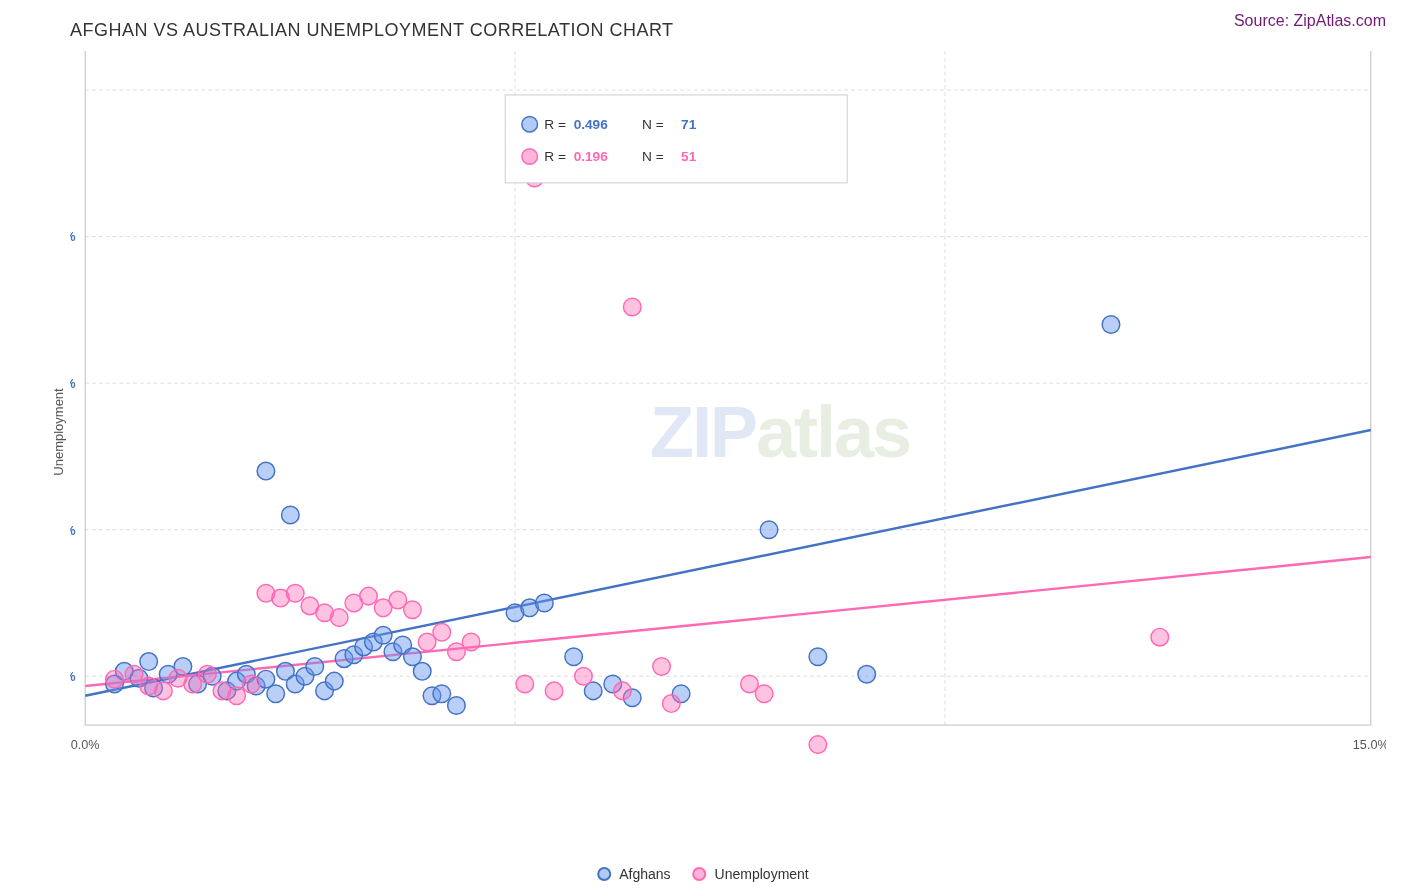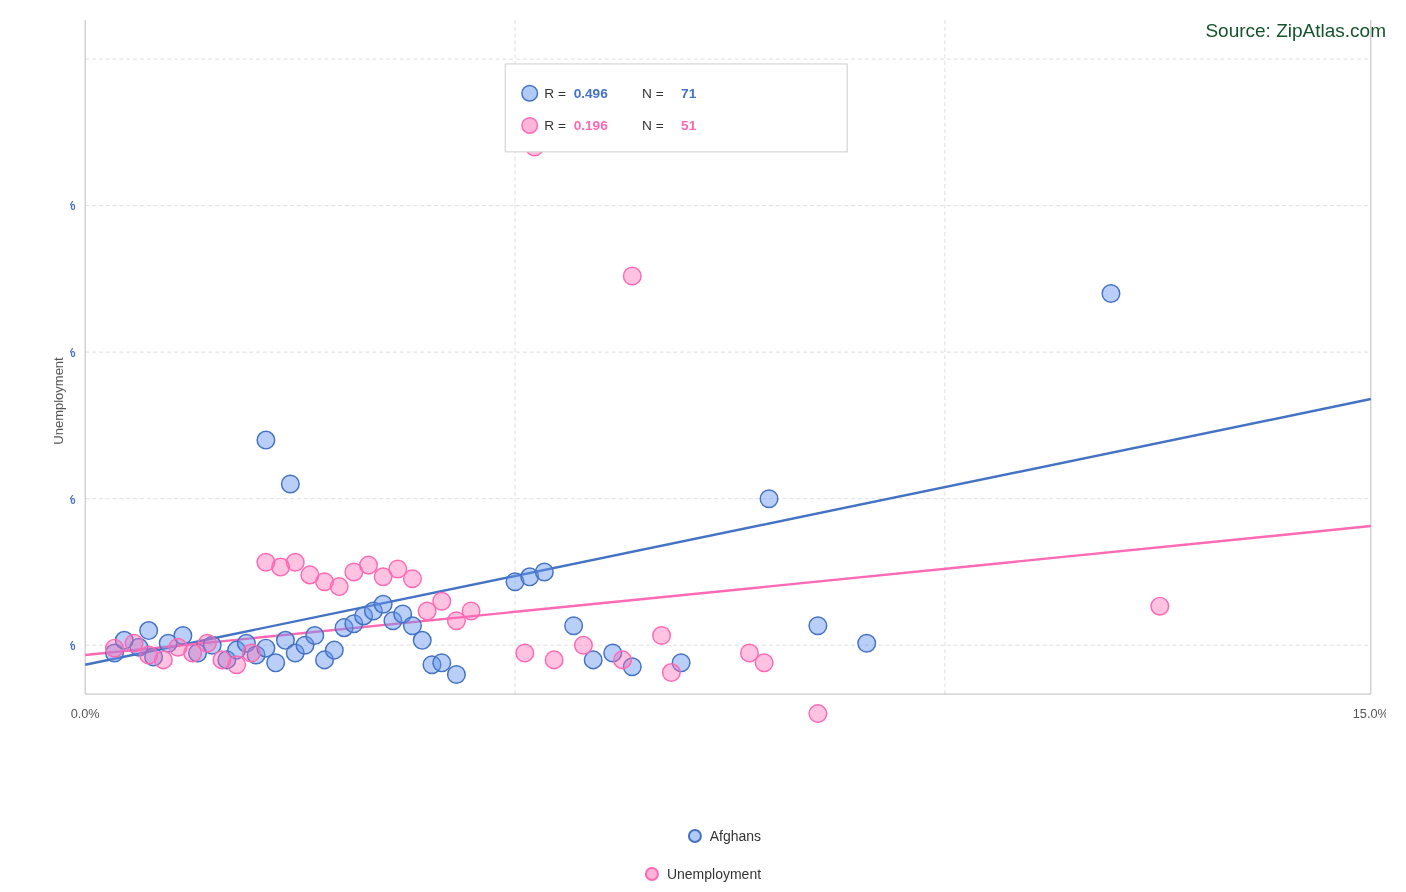--- a/index.html
+++ b/index.html
@@ -19,24 +19,24 @@
     }
     .chart-title {
       font-size: 18px;
       font-weight: normal;
       color: #333;
       margin-bottom: 10px;
       letter-spacing: 0.5px;
     }
     .source-label {
       position: absolute;
-      top: 20px;
+      top: 12px;
       right: 20px;
-      font-size: 19px;
-      color: #14532d;
+      font-size: 16px;
+      color: #701a75;
     }
     .chart-area {
       position: relative;
       width: 100%;
       height: calc(100% - 50px);
     }
     svg.main-chart {
       width: 100%;
       height: 100%;
     }
@@ -63,41 +63,44 @@
       letter-spacing: -2px;
     }
     .bottom-legend {
       position: absolute;
       bottom: 10px;
       left: 50%;
       transform: translateX(-50%);
       display: flex;
       gap: 22px;
       align-items: flex-end;
-      flex-direction: column;
     }
     .bottom-legend-item {
       display: flex;
       align-items: center;
       gap: 8px;
       font-size: 14px;
       color: #333;
     }
   </style>
 </head>
 <body>
 
 <div class="chart-container">
+  <div class="chart-title">AFGHAN VS AUSTRALIAN UNEMPLOYMENT CORRELATION CHART</div>
   <div class="source-label">Source: ZipAtlas.com</div>
 
   <div class="chart-area">
     
     <div class="y-axis-label">Unemployment</div>
 
     
+    <div class="watermark">
+      <span style="color:rgba(150,180,220,0.3);">ZIP</span><span style="color:rgba(180,200,160,0.3);">atlas</span>
+    </div>
 
     <svg class="main-chart" viewBox="0 0 1316 780">
 
       <line x1="0" y1="640" x2="1316" y2="640" stroke="#ddd" stroke-dasharray="4,3" stroke-width="1"></line>
       <line x1="0" y1="490" x2="1316" y2="490" stroke="#ddd" stroke-dasharray="4,3" stroke-width="1"></line>
       <line x1="0" y1="340" x2="1316" y2="340" stroke="#ddd" stroke-dasharray="4,3" stroke-width="1"></line>
       <line x1="0" y1="190" x2="1316" y2="190" stroke="#ddd" stroke-dasharray="4,3" stroke-width="1"></line>
       <line x1="0" y1="40" x2="1316" y2="40" stroke="#ddd" stroke-dasharray="4,3" stroke-width="1"></line>
 
       <line x1="0" y1="0" x2="0" y2="690" stroke="#bbb" stroke-width="1"></line>

